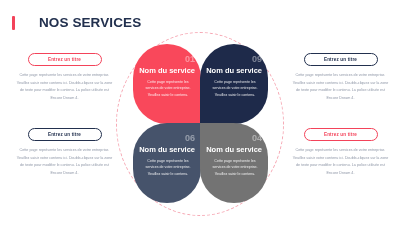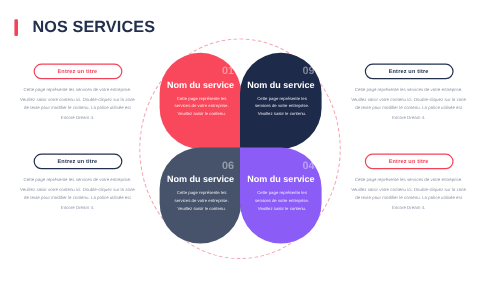--- a/index.html
+++ b/index.html
@@ -15,21 +15,21 @@
     position: relative;
   }
 
   
   #header {
     position: absolute;
     left: 12px;
     top: 15px;
     display: flex;
     align-items: center;
-    gap: 12px;
+    gap: 24px;
   }
   #title-accent {
     width: 3px;
     height: 14px;
     background: #F3435A;
     border-radius: 1px;
   }
   #page-title {
     font-size: 13.5px;
     font-weight: bold;
@@ -80,21 +80,21 @@
     padding: 11px 6px 0 6px;
   }
   .petal-03 {
     left: 0; top: 79px;
     background: #46536B;
     border-radius: 38px 0 38px 38px;
     padding: 11px 6px 0 6px;
   }
   .petal-04 {
     left: 67px; top: 79px;
-    background: #8b5cf6;
+    background: #737373;
     border-radius: 0 38px 38px 38px;
     padding: 11px 6px 0 6px;
   }
   .petal-num {
     font-size: 9px;
     font-weight: bold;
     color: rgba(255,255,255,0.42);
     line-height: 1;
     margin-bottom: 3px;
   }

